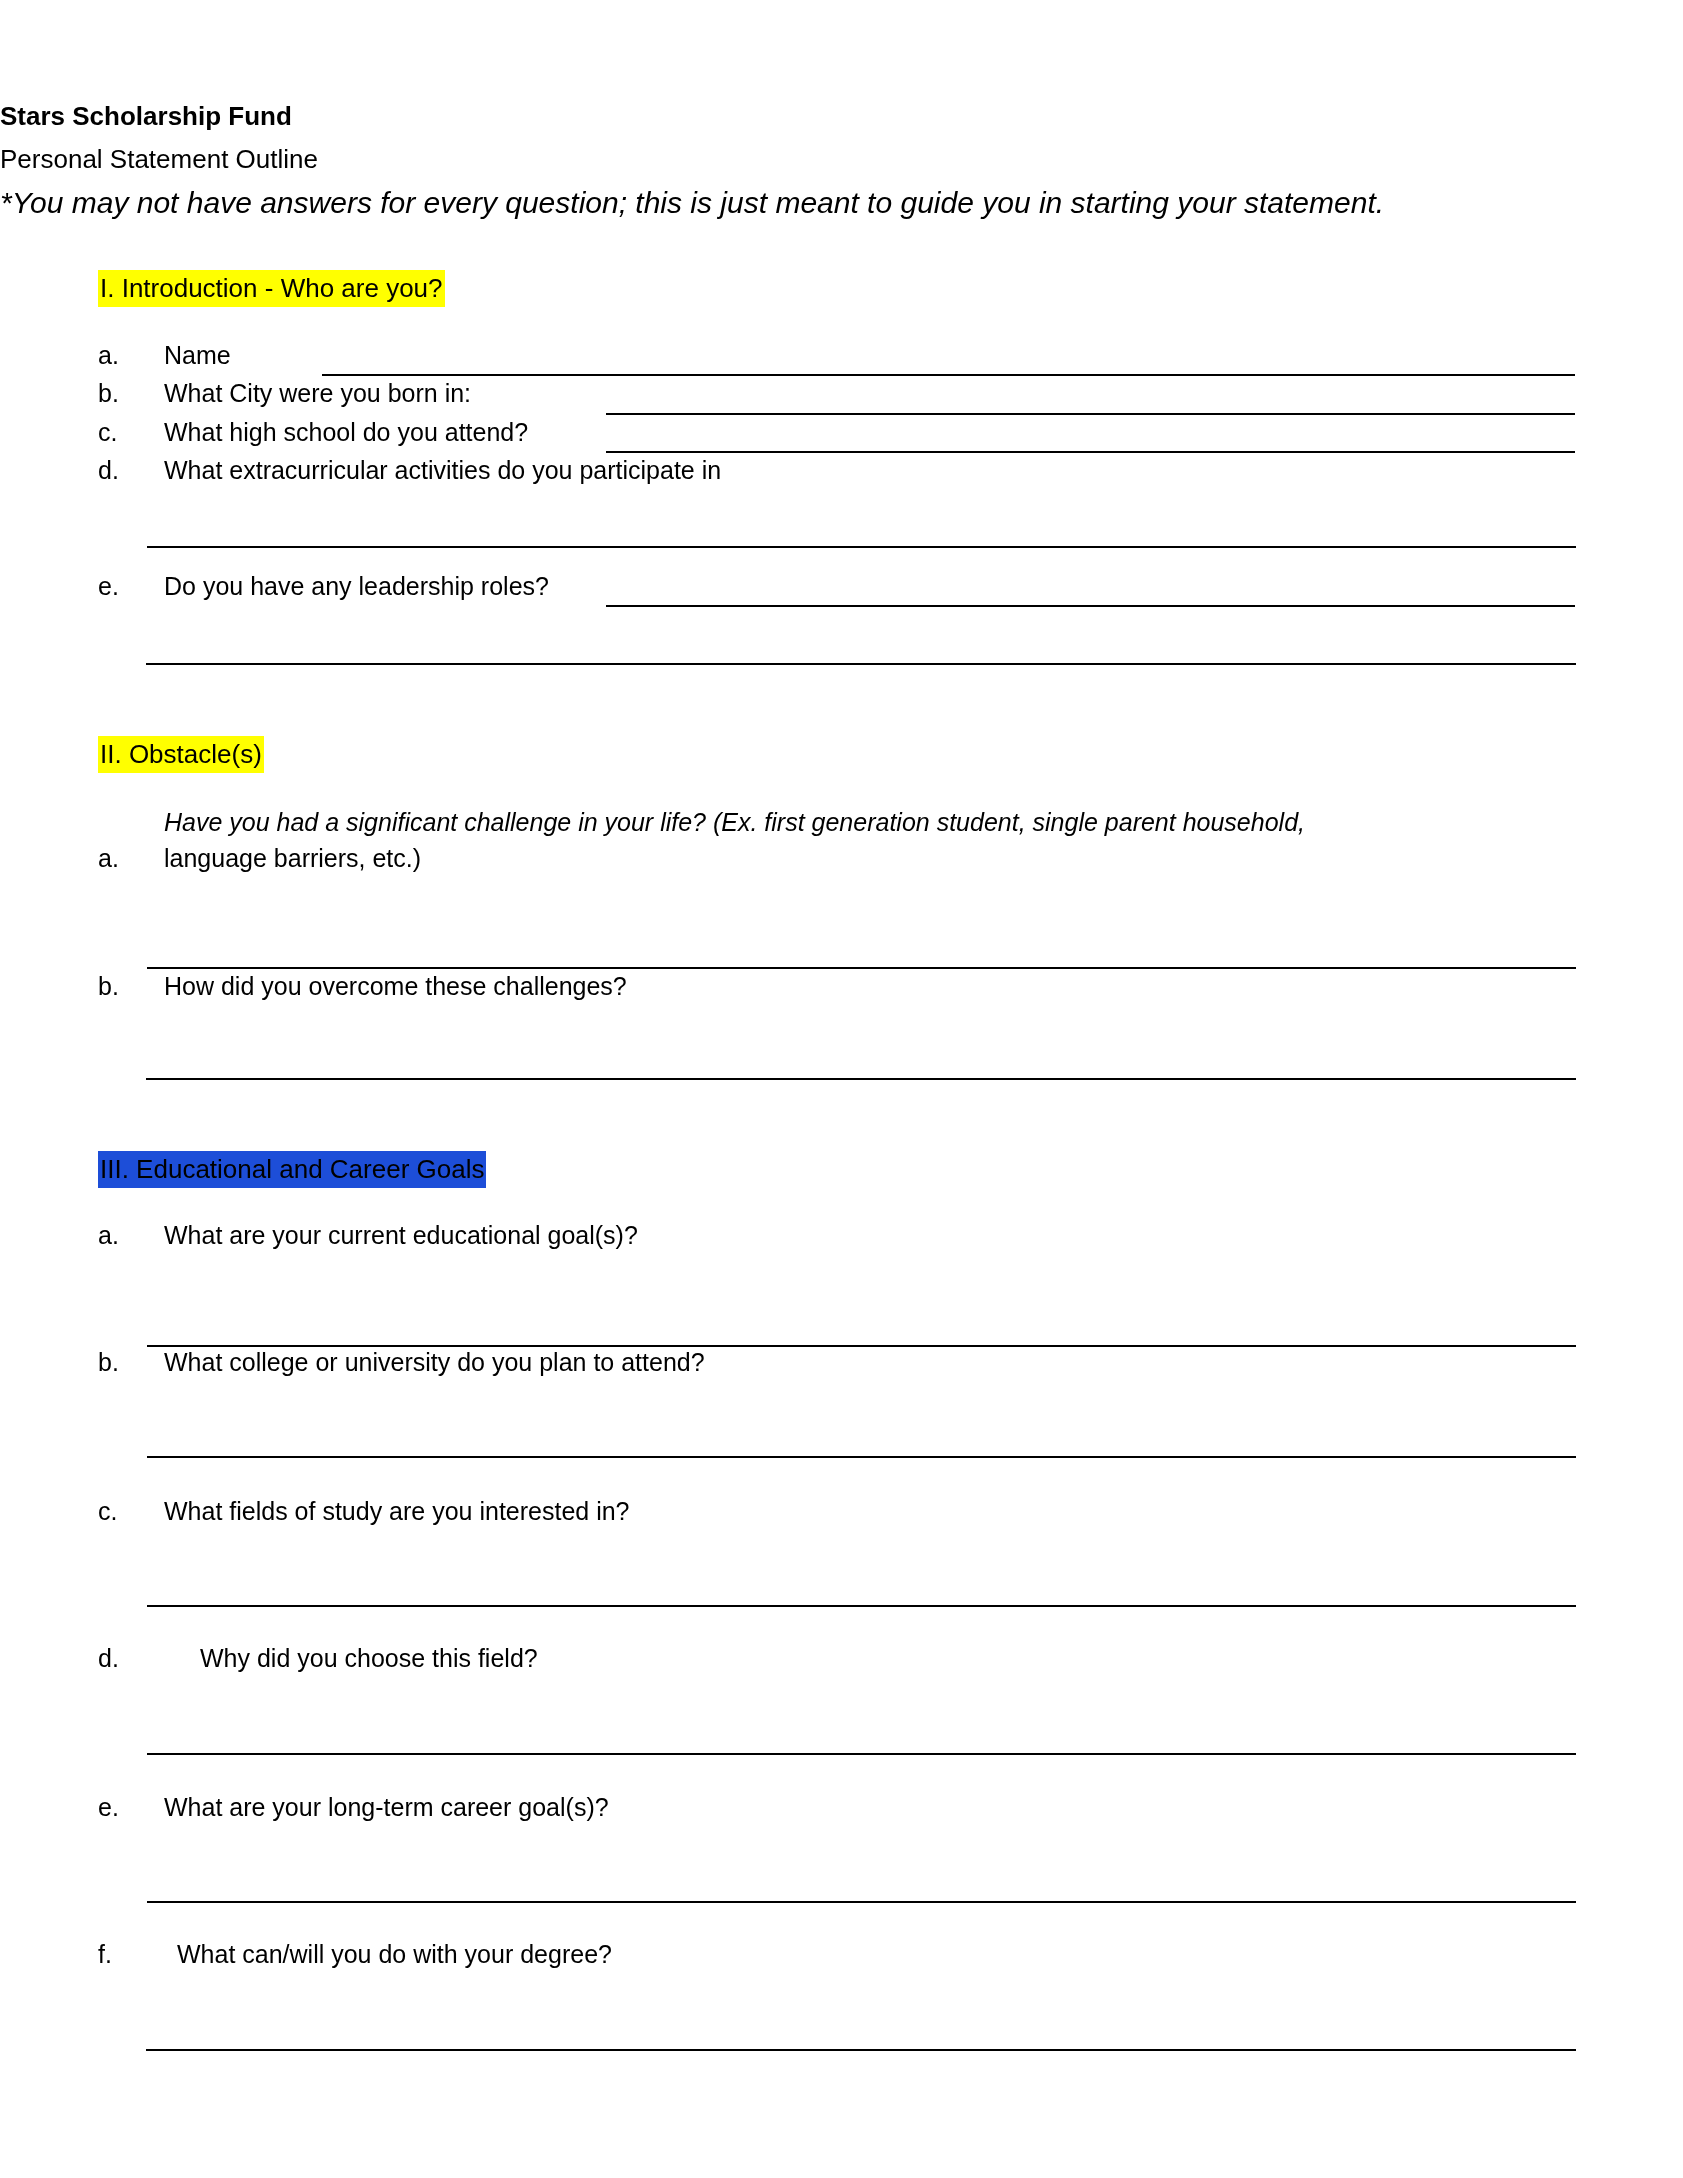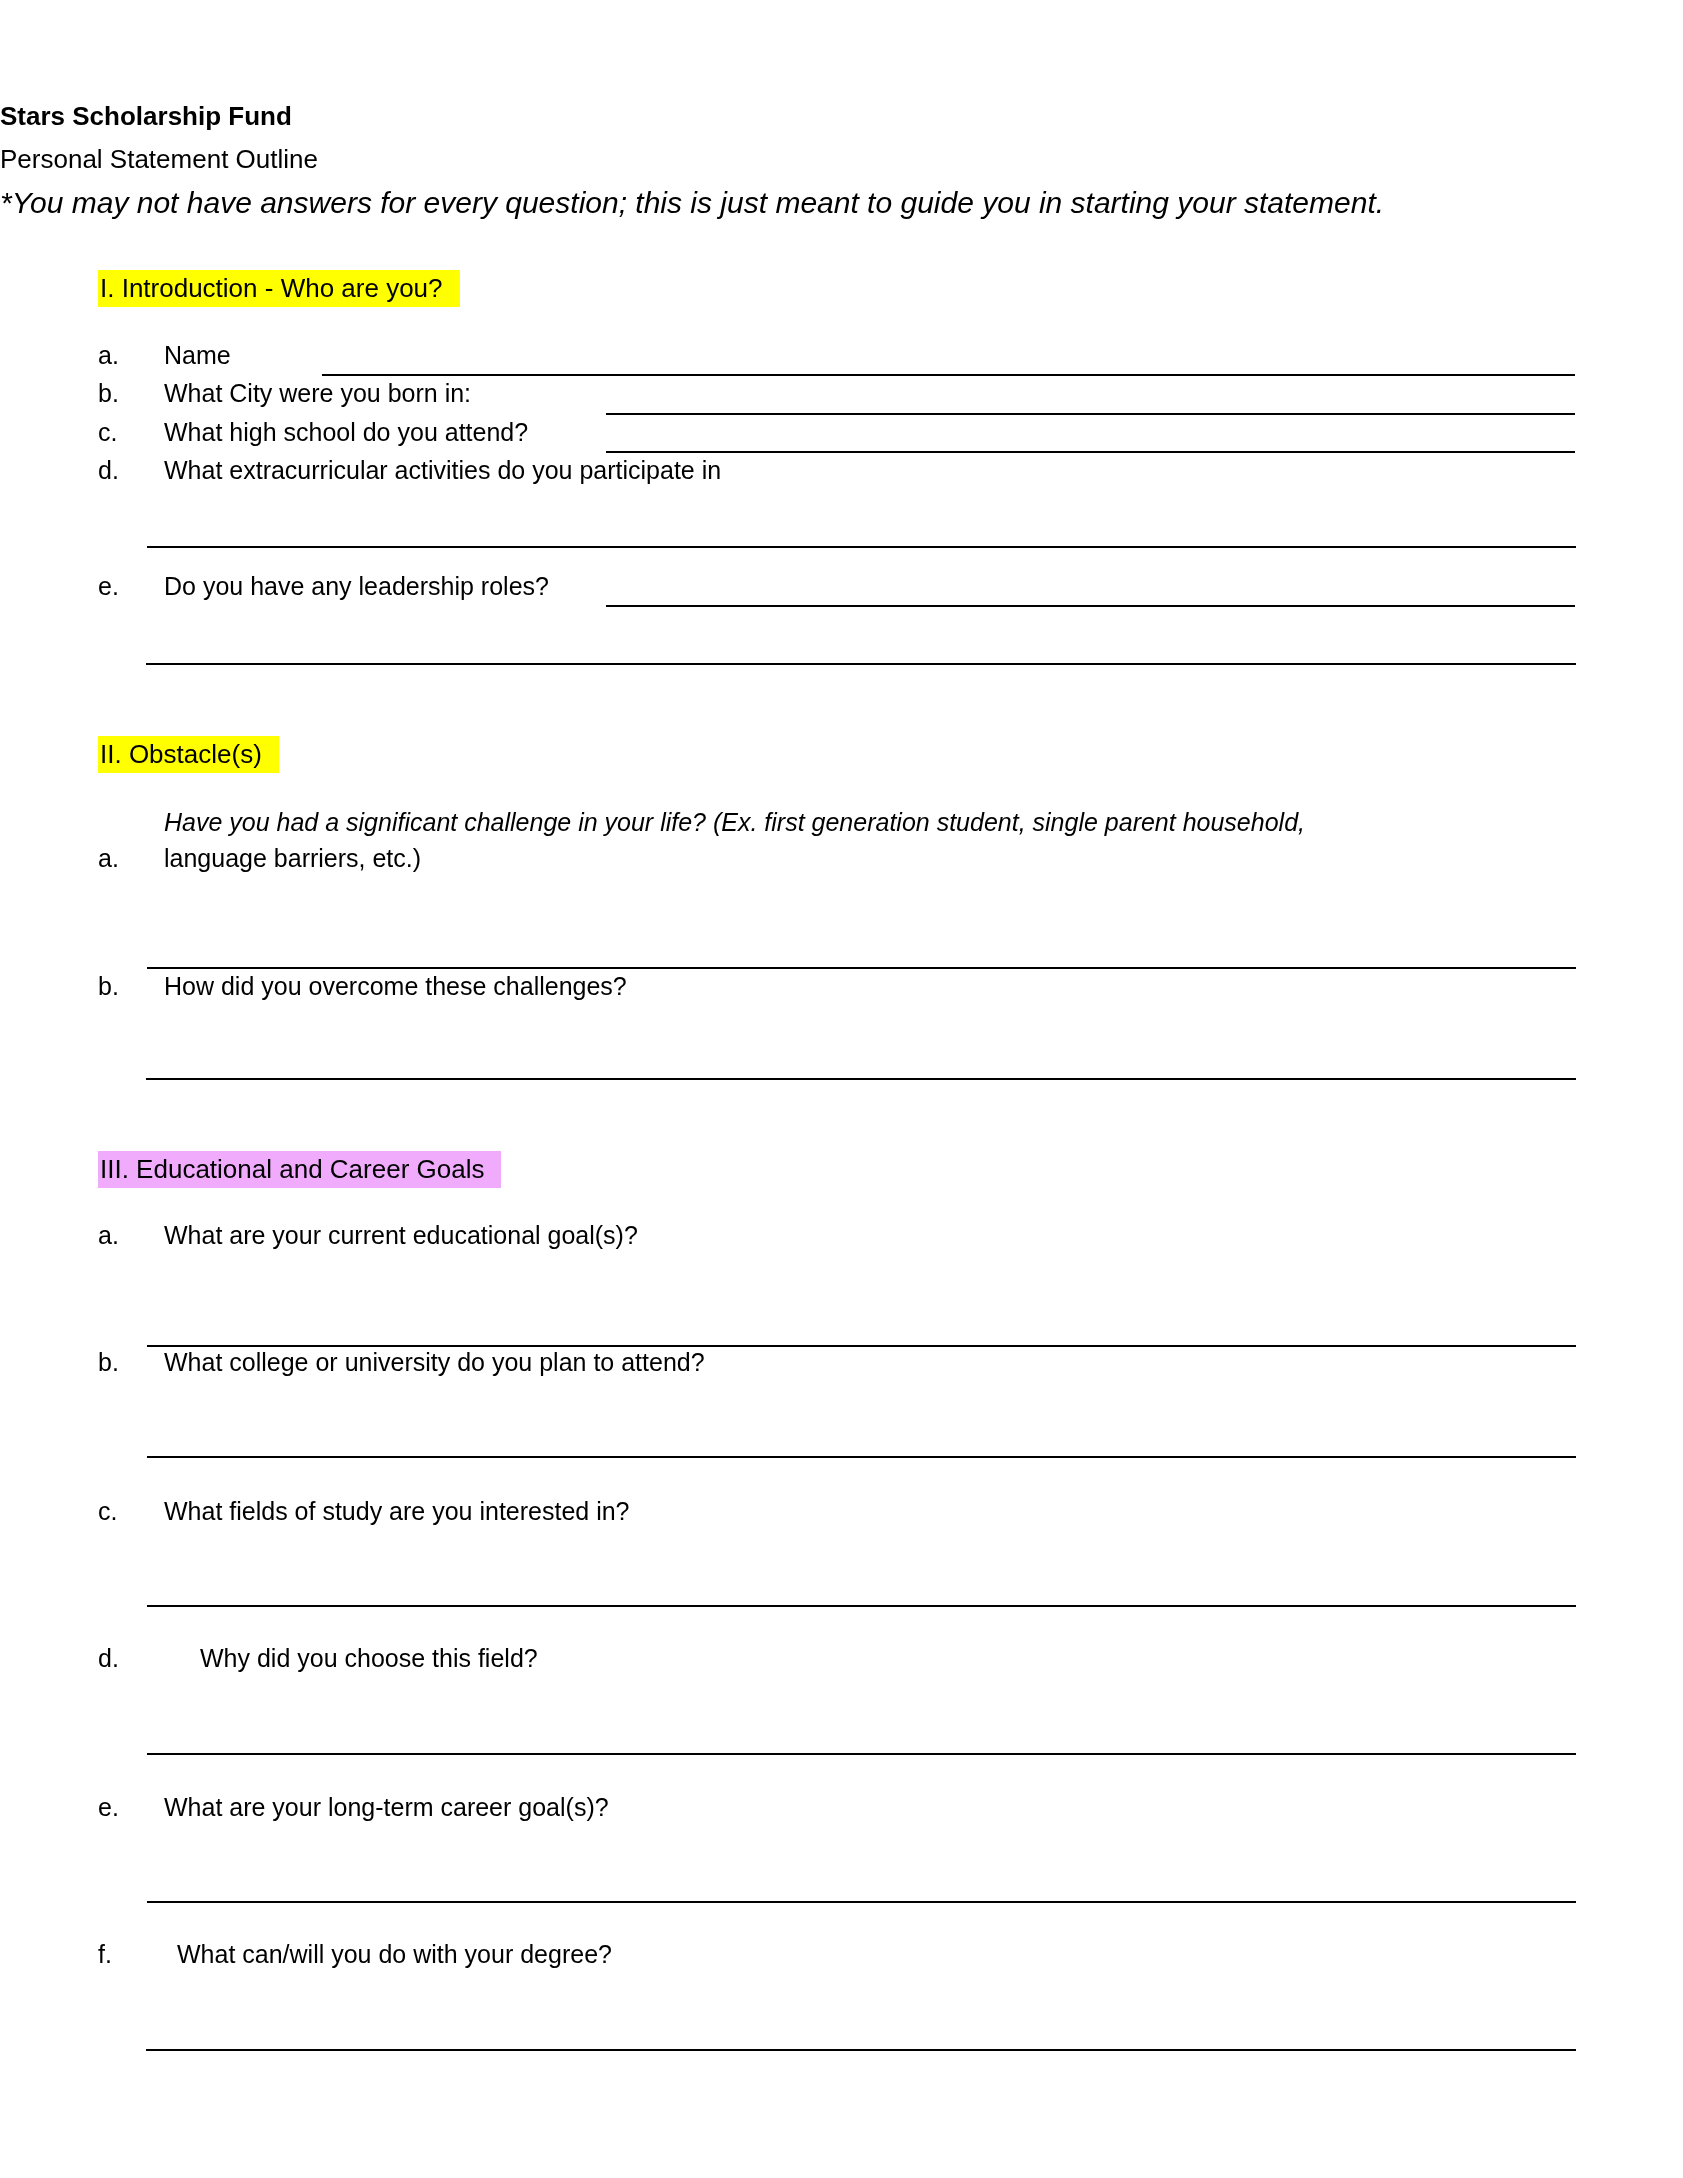--- a/index.html
+++ b/index.html
@@ -3,21 +3,21 @@
 <meta charset="utf-8">
 <style>
   html, body { margin:0; padding:0; background:#ffffff; }
   body { width:1683px; height:2178px; position:relative; overflow:hidden;
          font-family:"Liberation Sans", sans-serif; color:#000; font-size:25px; }
   .abs { position:absolute; white-space:nowrap; }
   .center { left:0; width:1588px; text-align:left; }
   .title { top:101px; font-weight:bold; font-size:26px; }
   .subtitle { top:144px; font-size:26px; }
   .note { top:186px; font-style:italic; font-size:30px; }
-  .hl { background:#ffff00; padding:3px 17px 3px 2px; left:98px; font-size:26px; }
+  .hl { background:#ffff00; padding:3px 2px 3px 2px; left:98px; font-size:26px; }
   .letter { left:98px; }
   .q { left:164px; }
   .line { position:absolute; height:0; border-top:2.5px solid #000; }
 </style>
 </head>
 <body>
 
 <div class="abs center title">Stars Scholarship Fund</div>
 <div class="abs center subtitle">Personal Statement Outline</div>
 <div class="abs center note">*You may not have answers for every question; this is just meant to guide you in starting your statement.</div>
@@ -49,21 +49,21 @@
 
 <div class="abs q" style="top:808px;font-style:italic;">Have you had a significant challenge in your life? (Ex. first generation student, single parent household,</div>
 <div class="abs letter" style="top:844px;">a.</div>
 <div class="abs q" style="top:844px;">language barriers, etc.)</div>
 <div class="line" style="top:967px; left:147px; width:1429px;"></div>
 
 <div class="abs letter" style="top:972px;">b.</div>
 <div class="abs q" style="top:972px;">How did you overcome these challenges?</div>
 <div class="line" style="top:1078px; left:146px; width:1430px;"></div>
 
-<div class="abs hl" style="top: 1151px; background: #f0abfc; text-align: center;">III. Educational and Career Goals</div>
+<div class="abs hl" style="top: 1151px; background: #1d4ed8; text-align: center;">III. Educational and Career Goals</div>
 
 <div class="abs letter" style="top:1221px;">a.</div>
 <div class="abs q" style="top:1221px;">What are your current educational goal(s)?</div>
 <div class="line" style="top:1345px; left:147px; width:1429px;"></div>
 
 <div class="abs letter" style="top:1348px;">b.</div>
 <div class="abs q" style="top:1348px;">What college or university do you plan to attend?</div>
 <div class="line" style="top:1456px; left:147px; width:1429px;"></div>
 
 <div class="abs letter" style="top:1497px;">c.</div>

